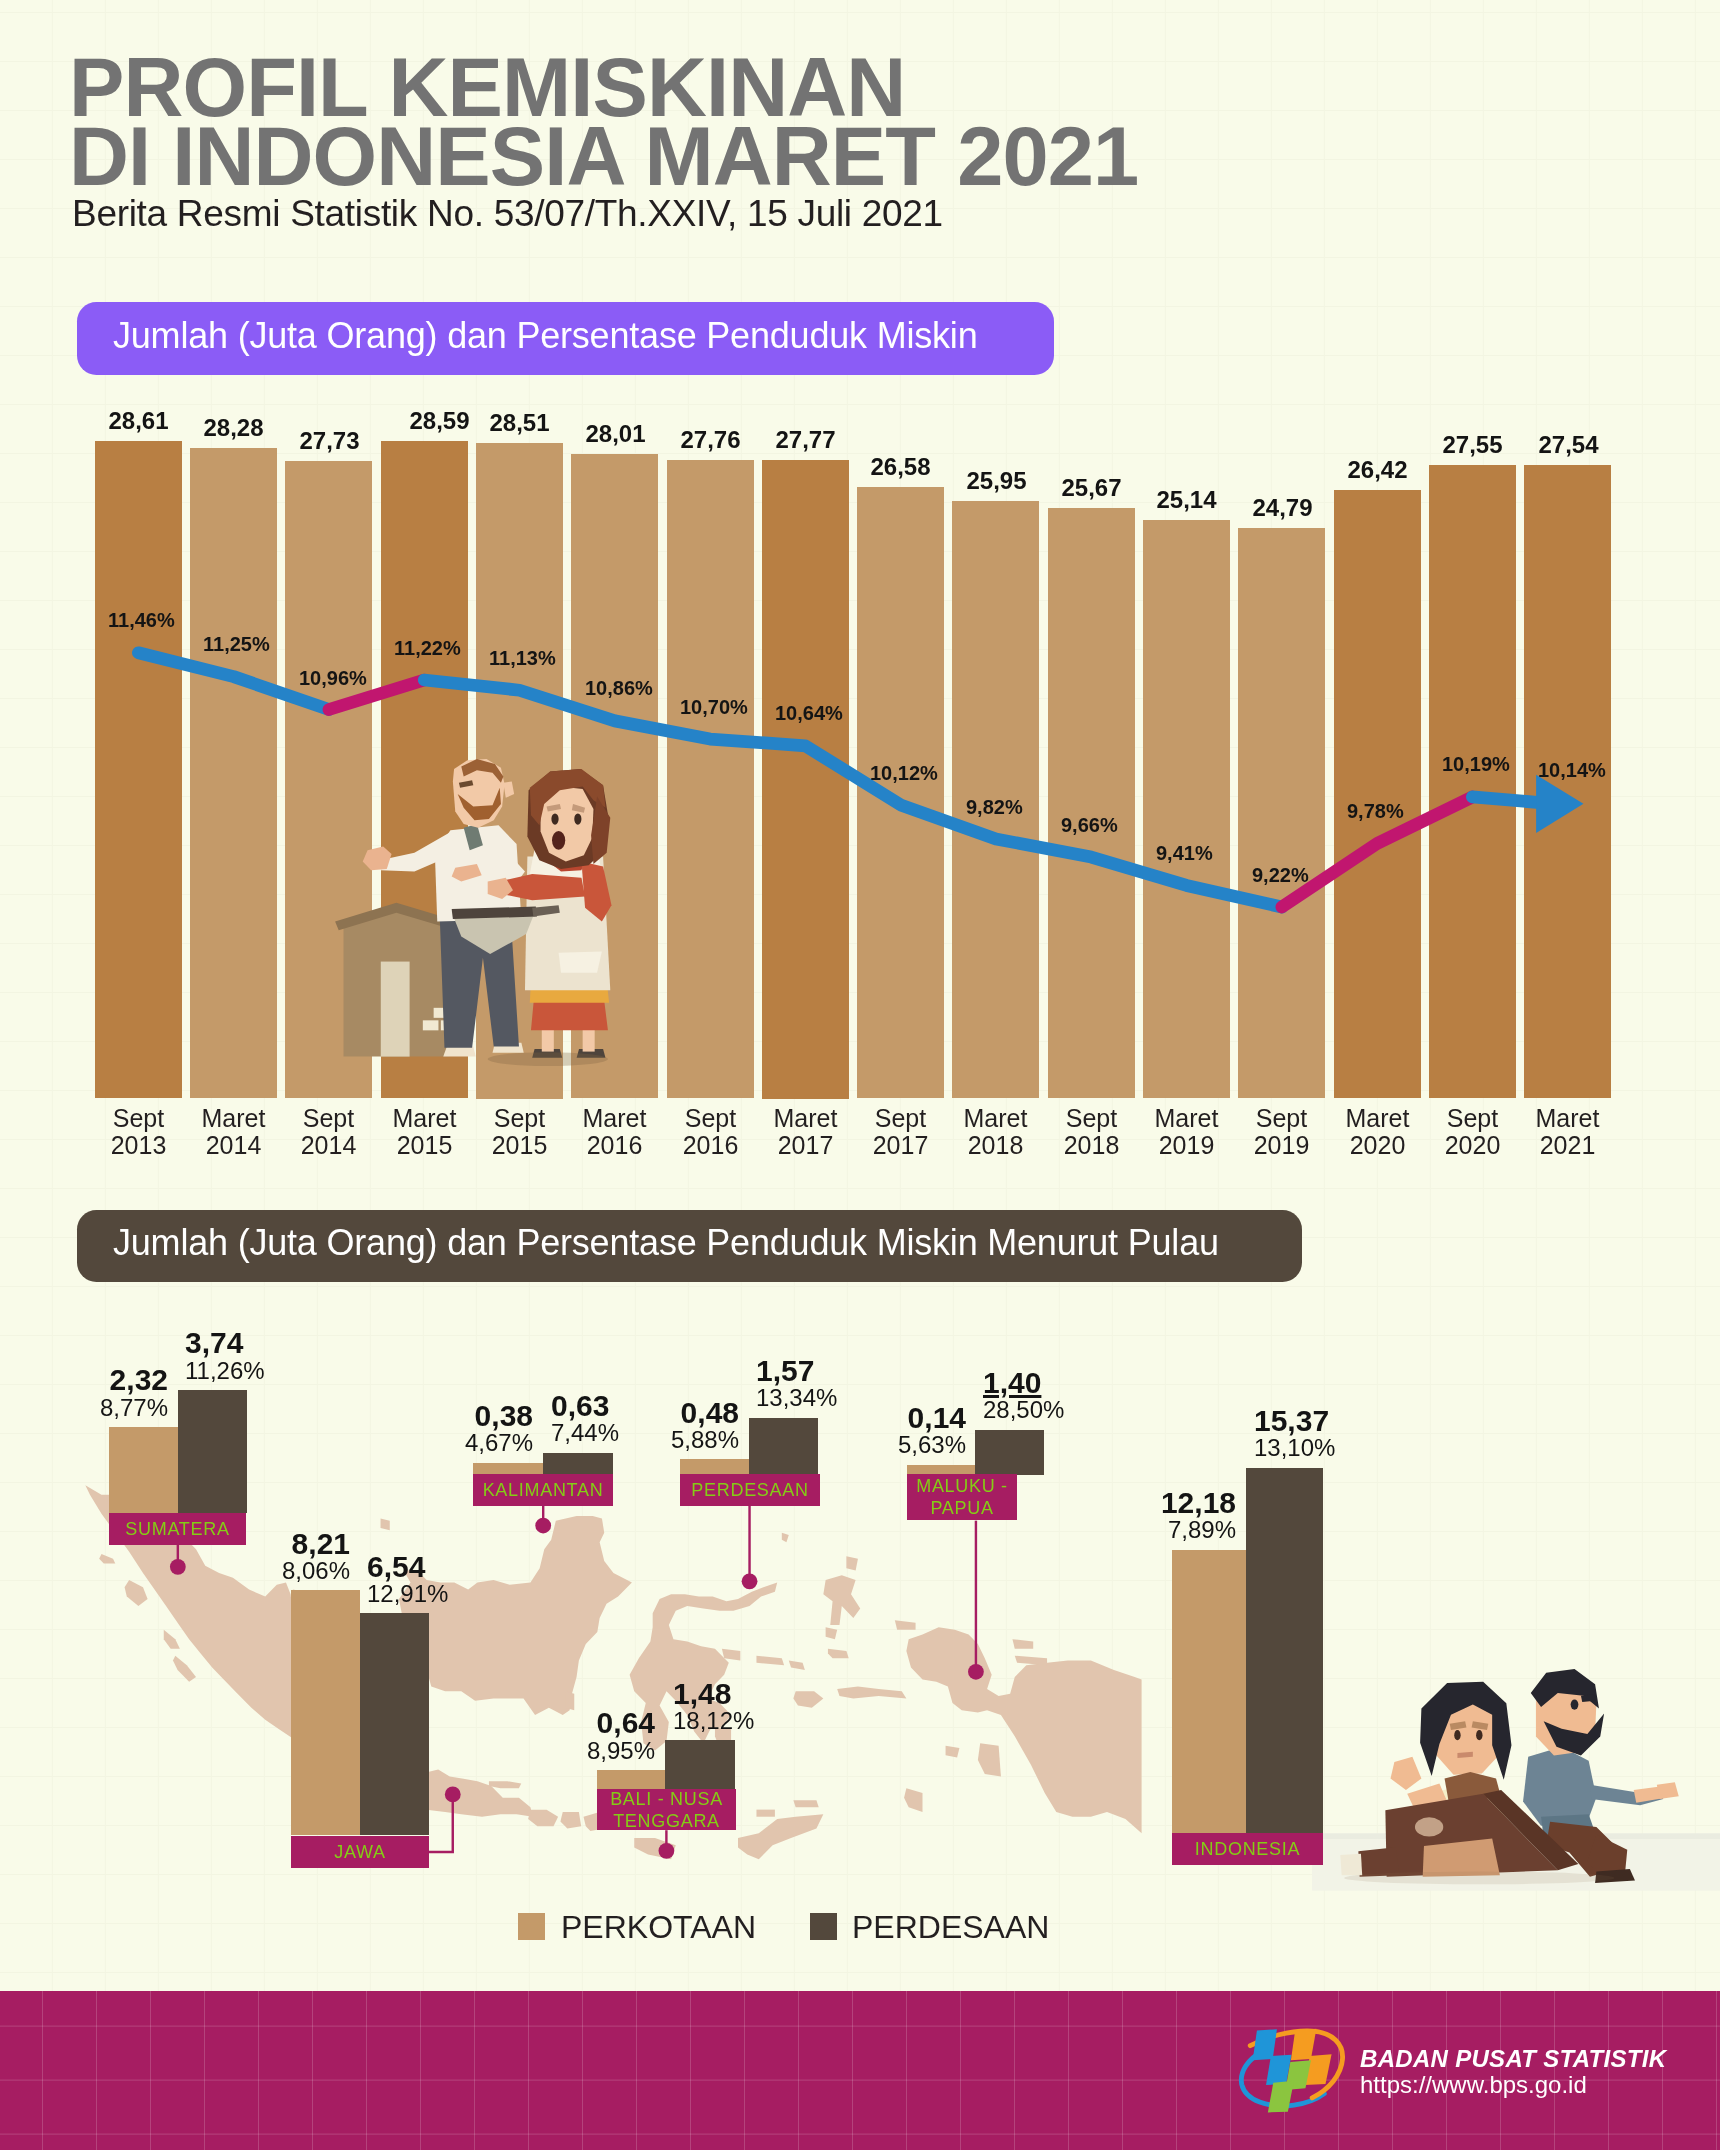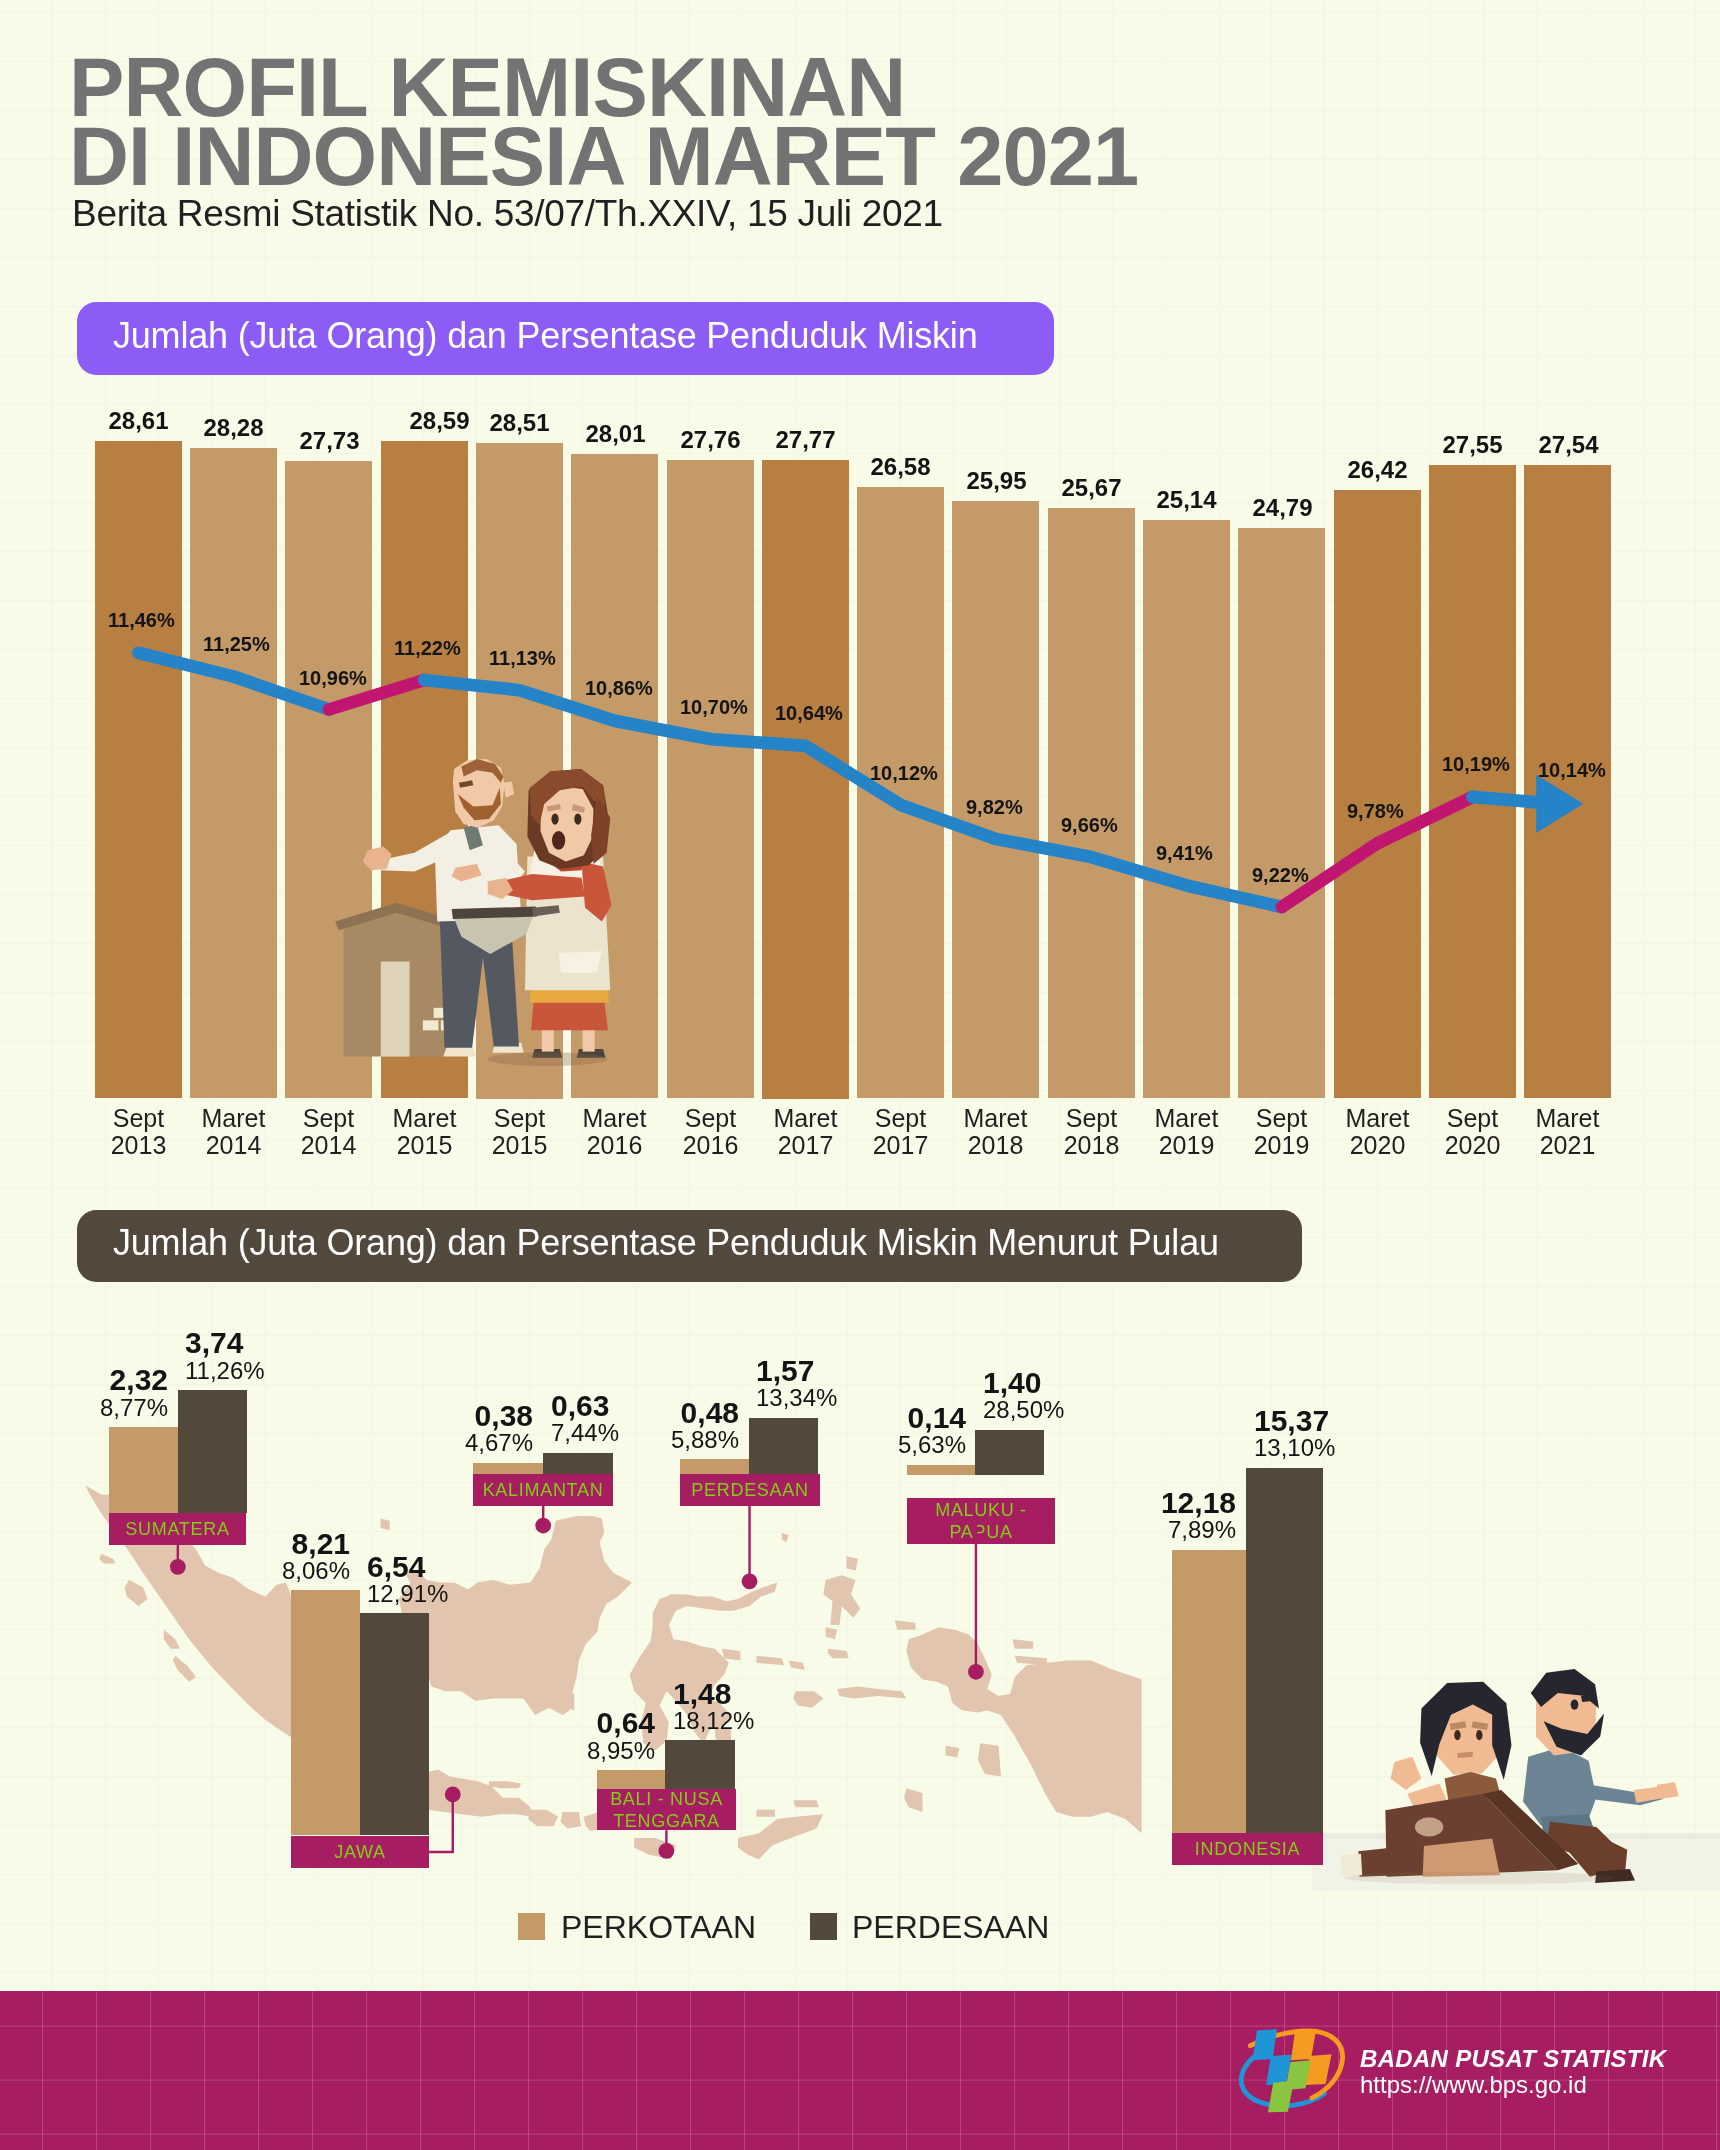--- a/index.html
+++ b/index.html
@@ -301,23 +301,23 @@
 <div class="ispct" style="left:291px;top:1739px;width:364px;text-align:right;">8,95%</div>
 <div class="isnum" style="left:673px;top:1680px;">1,48</div>
 <div class="ispct" style="left:673px;top:1709px;">18,12%</div>
 <div class="isbox" style="left:597px;top:1789px;width:139px;height:41px;">
       <span>BALI - NUSA<br>TENGGARA</span>
     </div>
 <div class="isbar" style="left:907px;top:1465px;width:69px;height:9.7px;background:#c49a69;"></div>
 <div class="isbar" style="left:975px;top:1430px;width:69px;height:45px;background:#53483c;"></div>
 <div class="isnum" style="left:602px;top:1404px;width:364px;text-align:right;">0,14</div>
 <div class="ispct" style="left:602px;top:1433px;width:364px;text-align:right;">5,63%</div>
-<div class="isnum" style="left:983px;top:1369px;">1,40</div>
+<div class="isnum" style="left:983px;top:1369px;text-decoration:underline;">1,40</div>
 <div class="ispct" style="left:983px;top:1398px;">28,50%</div>
-<div class="isbox" style="left:907px;top:1474px;width:148px;height:46px;margin-top:24px;">
+<div class="isbox" style="left:907px;top:1474px;width:110px;height:46px;">
       <span>MALUKU -<br>PAPUA</span>
     </div>
 <div class="isbar" style="left:1172px;top:1550px;width:74px;height:283px;background:#c49a69;"></div>
 <div class="isbar" style="left:1246px;top:1468px;width:77px;height:365px;background:#53483c;"></div>
 <div class="isnum" style="left:872px;top:1489px;width:364px;text-align:right;">12,18</div>
 <div class="ispct" style="left:872px;top:1518px;width:364px;text-align:right;">7,89%</div>
 <div class="isnum" style="left:1254px;top:1407px;">15,37</div>
 <div class="ispct" style="left:1254px;top:1436px;">13,10%</div>
 <div class="isbox" style="left:1172px;top:1833px;width:151px;height:32px;">
       <span>INDONESIA</span>

